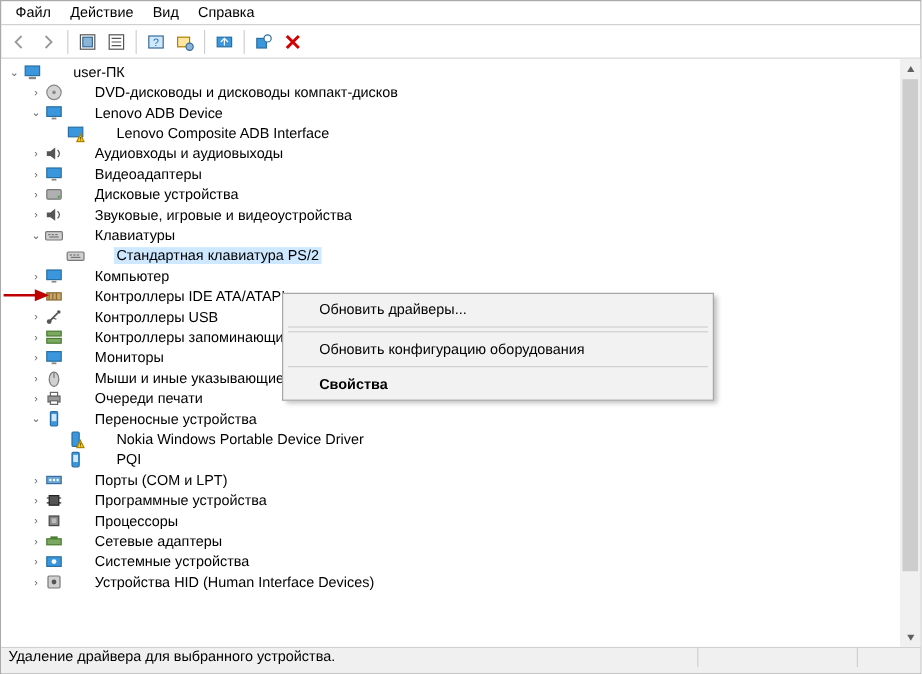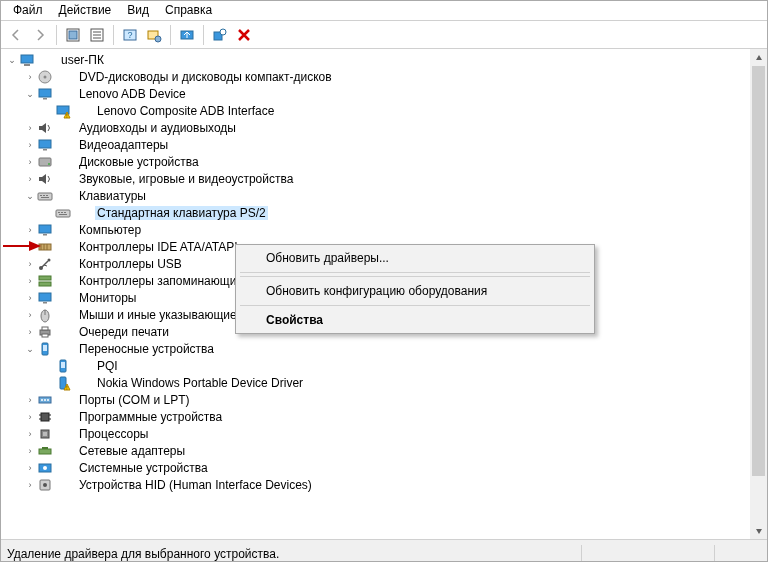--- a/index.html
+++ b/index.html
@@ -47,21 +47,21 @@
 .pointer-arrow svg { width: 40px; height: 16px; }
 
 
 .ctxmenu { position: absolute; left: 234px; top: 195px; width: 360px; background: #f2f2f2; border: 1px solid #a7a7a7; box-shadow: 3px 3px 4px rgba(0,0,0,.25); padding: 2px; }
 .ctxitem { height: 22px; display: flex; align-items: center; padding: 0 20px 0 28px; font-size: 12px; position: relative; }
 .ctxitem.highlight { background: #90c8f6; }
 .ctxsep { height: 1px; background: #d0d0d0; margin: 3px 2px; }
 .ring { position: absolute; left: 16px; top: -3px; width: 78px; height: 28px; border: 2px solid #c00000; border-radius: 14px / 10px; pointer-events: none; }
 
 
-.statusbar { height: 22px; border-top: 1px solid #d0d0d0; display: flex; align-items: flex-end; padding: 0 6px; font-size: 12px; background: #f0f0f0; }
+.statusbar { height: 22px; border-top: 1px solid #d0d0d0; display: flex; align-items: flex-start; padding: 0 6px; font-size: 12px; background: #f0f0f0; }
 .statusbar .seg { flex: 0 0 auto; }
 .statusbar .segmain { flex: 1; }
 .statusbar .divider { width:1px; height: 16px; background:#d0d0d0; margin:0 6px; }
 </style>
 </head>
 <body>
 
 <div class="window">
 
 
@@ -343,36 +343,36 @@
             </svg>
           </span>
           <span class="label">Переносные устройства</span>
         </div>
         <div class="row">
           <span class="indent" style="width: 36px;"></span>
           <span class="expander blank"></span>
           <span class="nodeicon">
             <svg xmlns="http://www.w3.org/2000/svg" viewBox="0 0 16 16">
               <rect x="5" y="2" width="6" height="12" rx="1" fill="#3a96dd" stroke="#2a6fa0"></rect>
-              <rect x="6" y="4" width="4" height="6" fill="#cde8ff"></rect>
-            </svg>
-          </span>
-          <span class="label">PQI</span>
+              <polygon points="12,9 15,15 9,15" fill="#ffcc00" stroke="#b08000"></polygon>
+              <text x="12" y="14.5" font-size="5" text-anchor="middle">!</text>
+            </svg>
+          </span>
+          <span class="label">Nokia Windows Portable Device Driver</span>
         </div>
         <div class="row">
           <span class="indent" style="width: 36px;"></span>
           <span class="expander blank"></span>
           <span class="nodeicon">
             <svg xmlns="http://www.w3.org/2000/svg" viewBox="0 0 16 16">
               <rect x="5" y="2" width="6" height="12" rx="1" fill="#3a96dd" stroke="#2a6fa0"></rect>
-              <polygon points="12,9 15,15 9,15" fill="#ffcc00" stroke="#b08000"></polygon>
-              <text x="12" y="14.5" font-size="5" text-anchor="middle">!</text>
-            </svg>
-          </span>
-          <span class="label">Nokia Windows Portable Device Driver</span>
+              <rect x="6" y="4" width="4" height="6" fill="#cde8ff"></rect>
+            </svg>
+          </span>
+          <span class="label">PQI</span>
         </div>
         <div class="row">
           <span class="indent" style="width: 18px;"></span>
           <span class="expander">›</span>
           <span class="nodeicon">
             <svg xmlns="http://www.w3.org/2000/svg" viewBox="0 0 16 16">
               <rect x="2" y="5" width="12" height="6" fill="#6aa8d8" stroke="#3a6a99"></rect>
               <circle cx="5" cy="8" r="1" fill="#fff"></circle>
               <circle cx="8" cy="8" r="1" fill="#fff"></circle>
               <circle cx="11" cy="8" r="1" fill="#fff"></circle>

